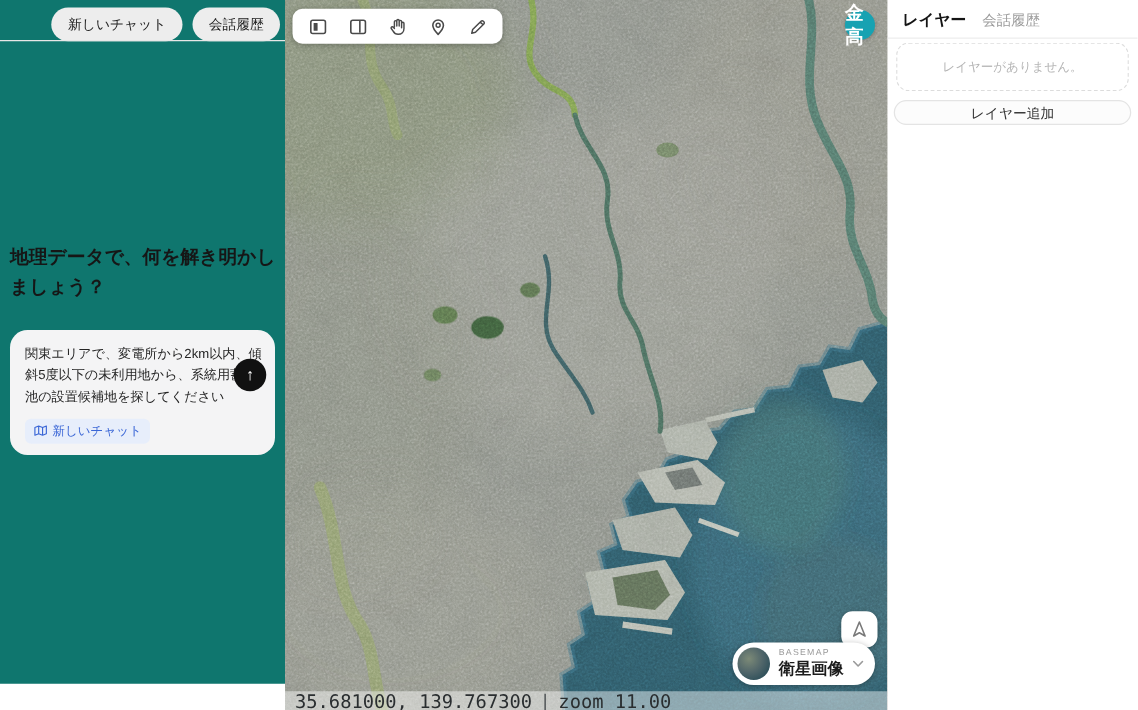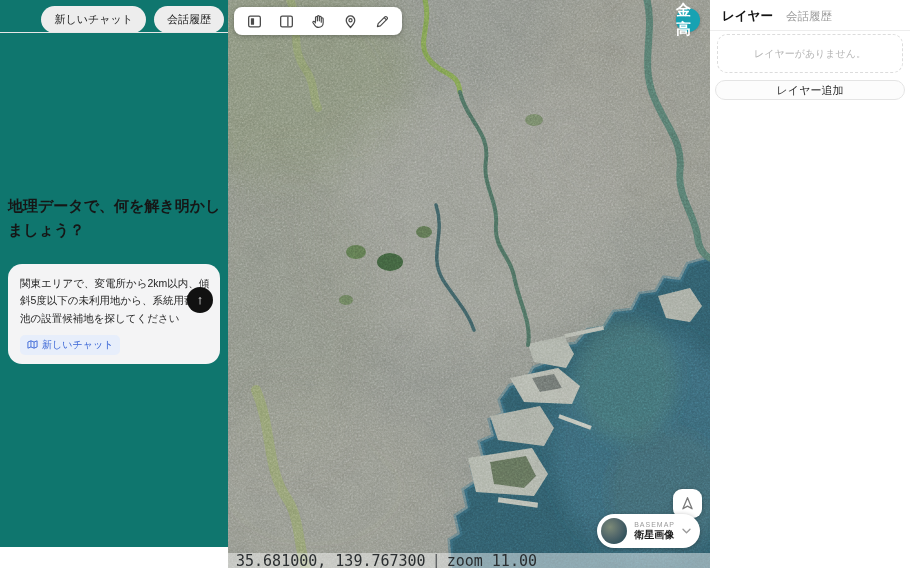--- a/index.html
+++ b/index.html
@@ -40,21 +40,21 @@
   .compass-btn { position:absolute; right:8px; bottom:50px; width:29px; height:29px; background:#fff;
                  border:none; border-radius:9px; box-shadow:0 1px 4px rgba(0,0,0,.3); display:flex;
                  align-items:center; justify-content:center; cursor:pointer; }
   .basemap-pill { position:absolute; right:10px; bottom:20px; height:34px; background:#fff;
                   border-radius:17px; box-shadow:0 1px 5px rgba(0,0,0,.3); display:flex;
                   align-items:center; padding:0 9px 0 4px; gap:7px; cursor:pointer; }
   .basemap-thumb { width:26px; height:26px; border-radius:50%; flex:none;
                    background:radial-gradient(circle at 35% 35%, #7c8a77 0%, #51666a 45%, #32525c 75%, #27444f 100%); }
   .basemap-labels { display:flex; flex-direction:column; line-height:1.2; }
   .basemap-kicker { font-size:7px; letter-spacing:1px; color:#9a9a9a; }
-  .basemap-value { font-size:10px; font-weight:bold; color:#1c1c1c; }
+  .basemap-value { font-size:13px; font-weight:bold; color:#1c1c1c; }
   .statusbar { position:absolute; left:0; right:0; bottom:0; height:15px;
                background:rgba(255,255,255,.45); display:flex; align-items:center; gap:6px;
                padding:0 8px; font-family:"DejaVu Sans Mono",monospace; font-size:15px; color:#2a2e30; }
   .statusbar .sep { color:#55595b; }
   
   .right-panel { position:absolute; left:710px; top:0; width:200px; height:568px; background:#fff; }
   .panel-tabs { position:absolute; left:12px; top:8px; display:flex; align-items:baseline; gap:13px; }
   .tab { background:none; border:none; padding:0; font-family:inherit; cursor:pointer;text-align:center; }
   .tab-active { font-size:12.5px; font-weight:bold; color:#141414; }
   .tab-inactive { font-size:11.5px; color:#9b9b9b; }

